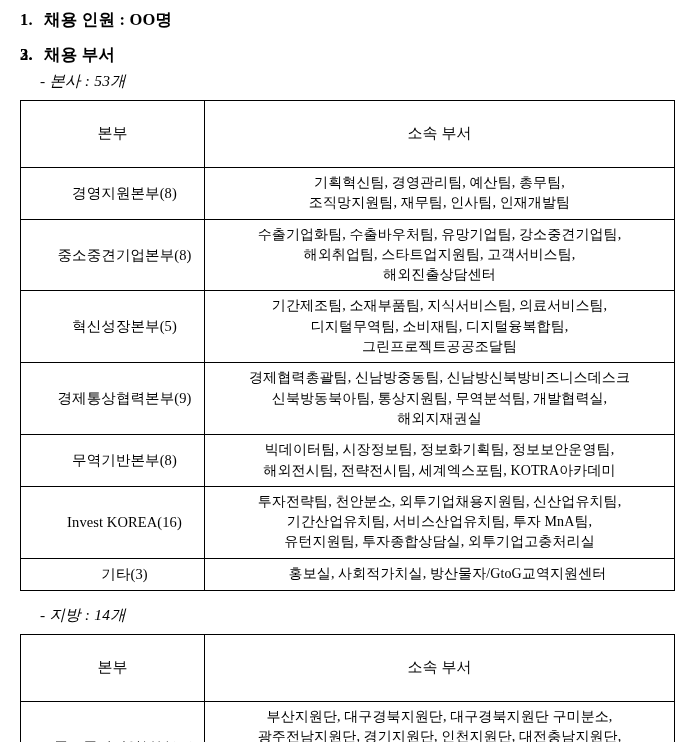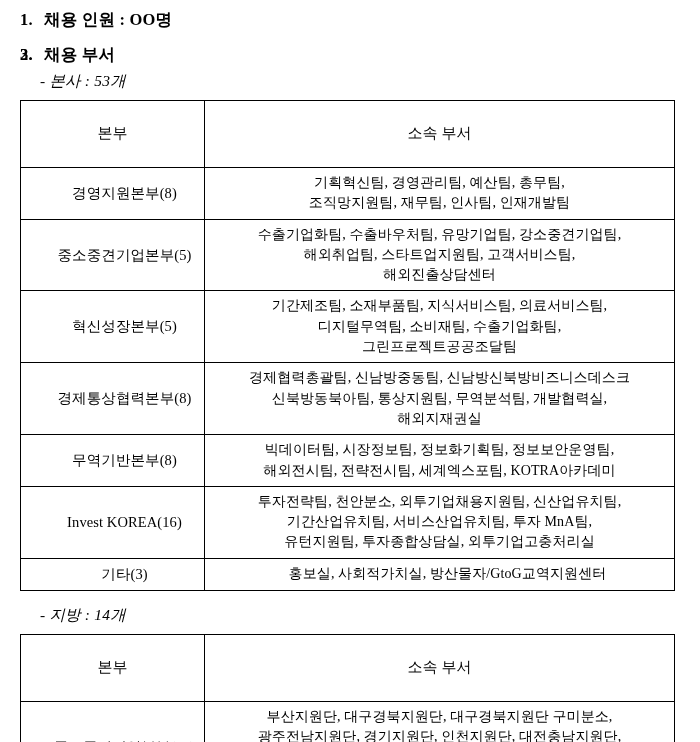--- a/index.html
+++ b/index.html
@@ -118,33 +118,33 @@
           <th>소속 부서</th>
         </tr>
       </thead>
       <tbody>
         <tr>
           <td class="head-cell">경영지원본부(8)</td>
           <td class="list-cell" style="white-space:pre-line;">기획혁신팀, 경영관리팀, 예산팀, 총무팀,
 조직망지원팀, 재무팀, 인사팀, 인재개발팀</td>
         </tr>
         <tr>
-          <td class="head-cell">중소중견기업본부(5)</td>
+          <td class="head-cell">중소중견기업본부(8)</td>
           <td class="list-cell" style="white-space:pre-line;">수출기업화팀, 수출바우처팀, 유망기업팀, 강소중견기업팀,
 해외취업팀, 스타트업지원팀, 고객서비스팀,
 해외진출상담센터</td>
         </tr>
         <tr>
           <td class="head-cell">혁신성장본부(5)</td>
           <td class="list-cell" style="white-space:pre-line;">기간제조팀, 소재부품팀, 지식서비스팀, 의료서비스팀,
-디지털무역팀, 소비재팀, 수출기업화팀,
+디지털무역팀, 소비재팀, 디지털융복합팀,
 그린프로젝트공공조달팀</td>
         </tr>
         <tr>
-          <td class="head-cell">경제통상협력본부(8)</td>
+          <td class="head-cell">경제통상협력본부(9)</td>
           <td class="list-cell" style="white-space:pre-line;">경제협력총괄팀, 신남방중동팀, 신남방신북방비즈니스데스크
 신북방동북아팀, 통상지원팀, 무역분석팀, 개발협력실,
 해외지재권실</td>
         </tr>
         <tr>
           <td class="head-cell">무역기반본부(8)</td>
           <td class="list-cell" style="white-space:pre-line;">빅데이터팀, 시장정보팀, 정보화기획팀, 정보보안운영팀,
 해외전시팀, 전략전시팀, 세계엑스포팀, KOTRA아카데미</td>
         </tr>
         <tr>

